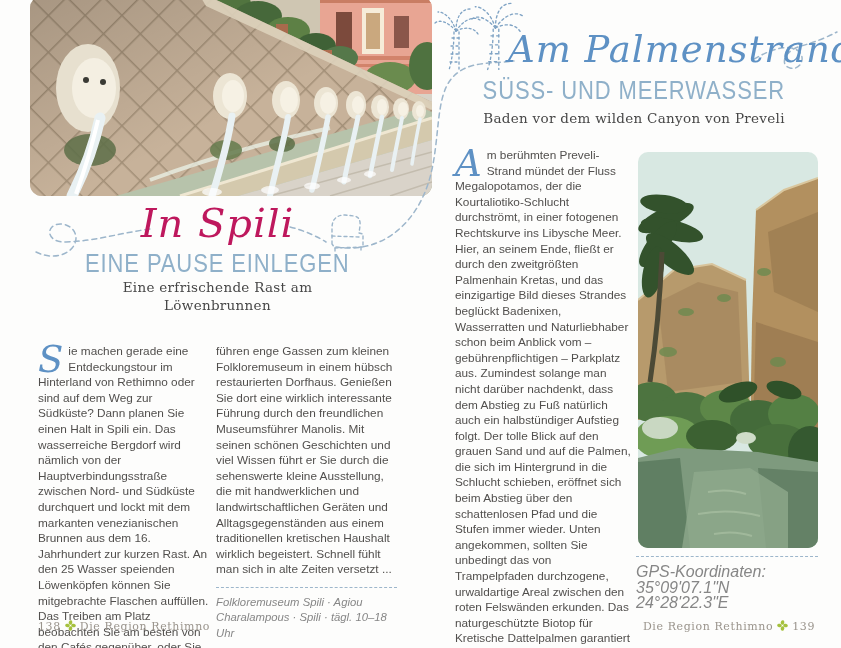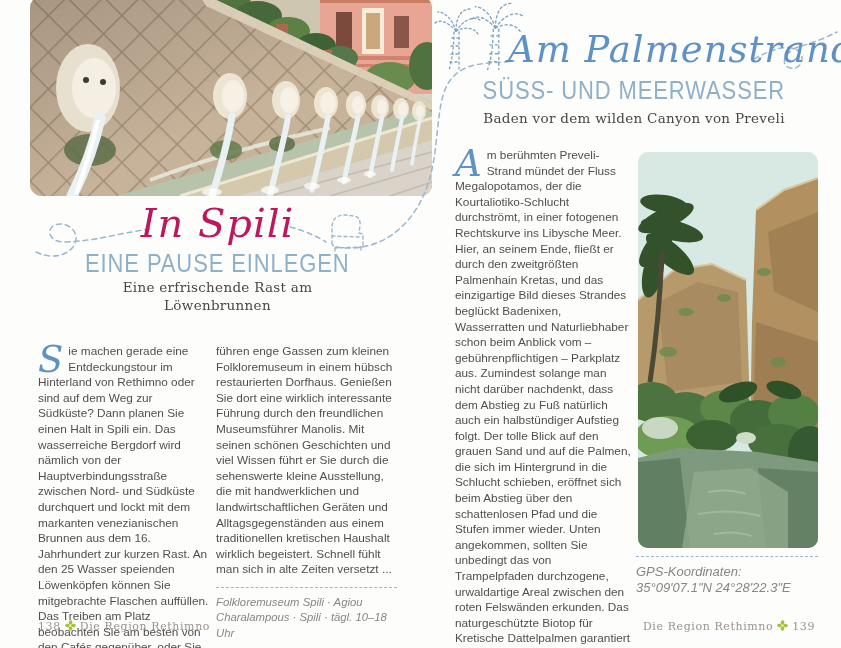--- a/index.html
+++ b/index.html
@@ -40,21 +40,21 @@
   .rcol{left:455px;top:148px;width:178px;}
   .col p{margin:0;}
   .dropcap{
     float:left;font-family:"DejaVu Serif",serif;font-style:italic;color:#5e91c4;
     font-size:37px;line-height:30px;margin:1px 5px 0 0;
   }
   .divider{border-top:1.6px dashed #9db6cb;margin:9px 0 7px 0;width:100%;}
   .caption{font-style:italic;color:#868686;font-size:11.3px;line-height:15.5px;}
   
   .gps{position:absolute;left:636px;top:556px;width:182px;border-top:1.6px dashed #9db6cb;
-    padding-top:7px;font-style:italic;color:#868686;font-size:13px;line-height:15.5px;}
+    padding-top:7px;font-style:italic;color:#868686;font-size:16px;line-height:15.5px;}
   
   .footer{position:absolute;top:620px;font-family:"DejaVu Serif",serif;color:#9a948c;
     font-size:11px;letter-spacing:0.6px;white-space:nowrap;}
   .footer-left{left:38px;}
   .footer-right{right:26px;text-align:right;}
   .clover{display:inline-block;width:11px;height:11px;vertical-align:-1px;margin:0 4px;}
 </style>
 </head>
 <body>
 

